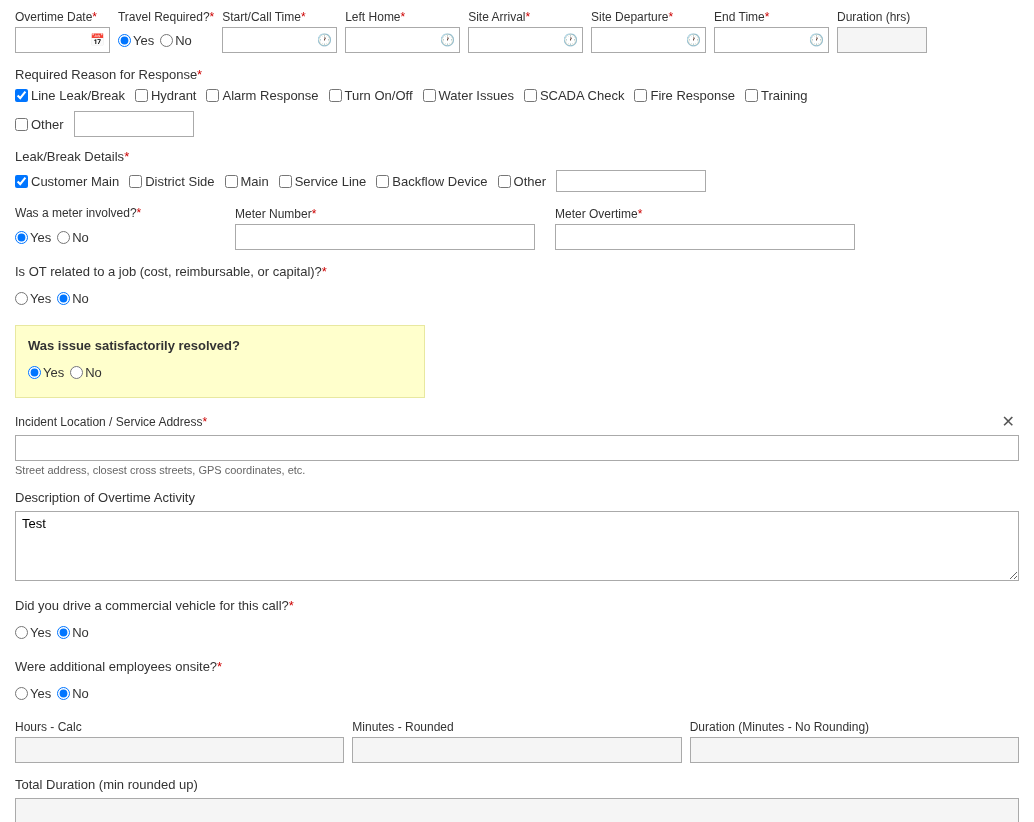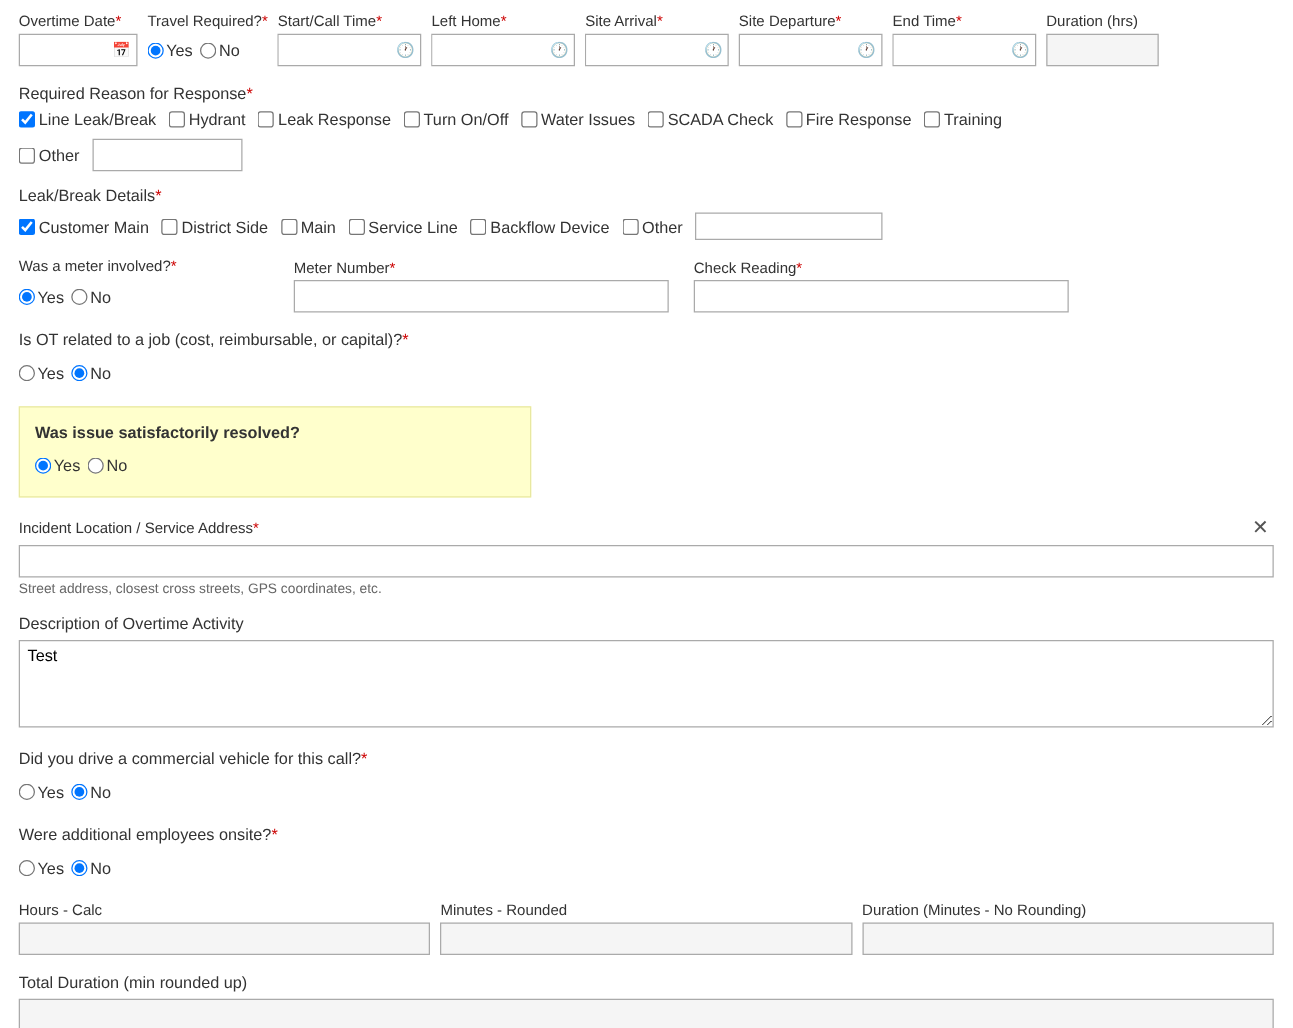--- a/index.html
+++ b/index.html
@@ -328,21 +328,21 @@
     <label class="checkbox-item">
       <input type="checkbox" checked="" style="">
       <span>Line Leak/Break</span>
     </label>
     <label class="checkbox-item">
       <input type="checkbox" style="">
       <span>Hydrant</span>
     </label>
     <label class="checkbox-item">
       <input type="checkbox" style="">
-      <span>Leak Response</span>
+      <span>Alarm Response</span>
     </label>
     <label class="checkbox-item">
       <input type="checkbox" style="">
       <span>Turn On/Off</span>
     </label>
     <label class="checkbox-item">
       <input type="checkbox" style="">
       <span>Water Issues</span>
     </label>
     <label class="checkbox-item">
@@ -418,21 +418,21 @@
       </div>
     </div>
     <div class="meter-field">
       <label class="field-label">
         <span>Meter Number</span><span class="required">*</span>
       </label>
       <input type="text" style="">
     </div>
     <div class="meter-field">
       <label class="field-label">
-        <span>Check Reading</span><span class="required">*</span>
+        <span>Meter Overtime</span><span class="required">*</span>
       </label>
       <input type="text" style="width: 300px;">
     </div>
   </div>
 </div>
 
 <div class="ot-related-section">
   <div class="section-label">
     <span>Is OT related to a job (cost, reimbursable, or capital)?</span><span class="required">*</span>
   </div>

